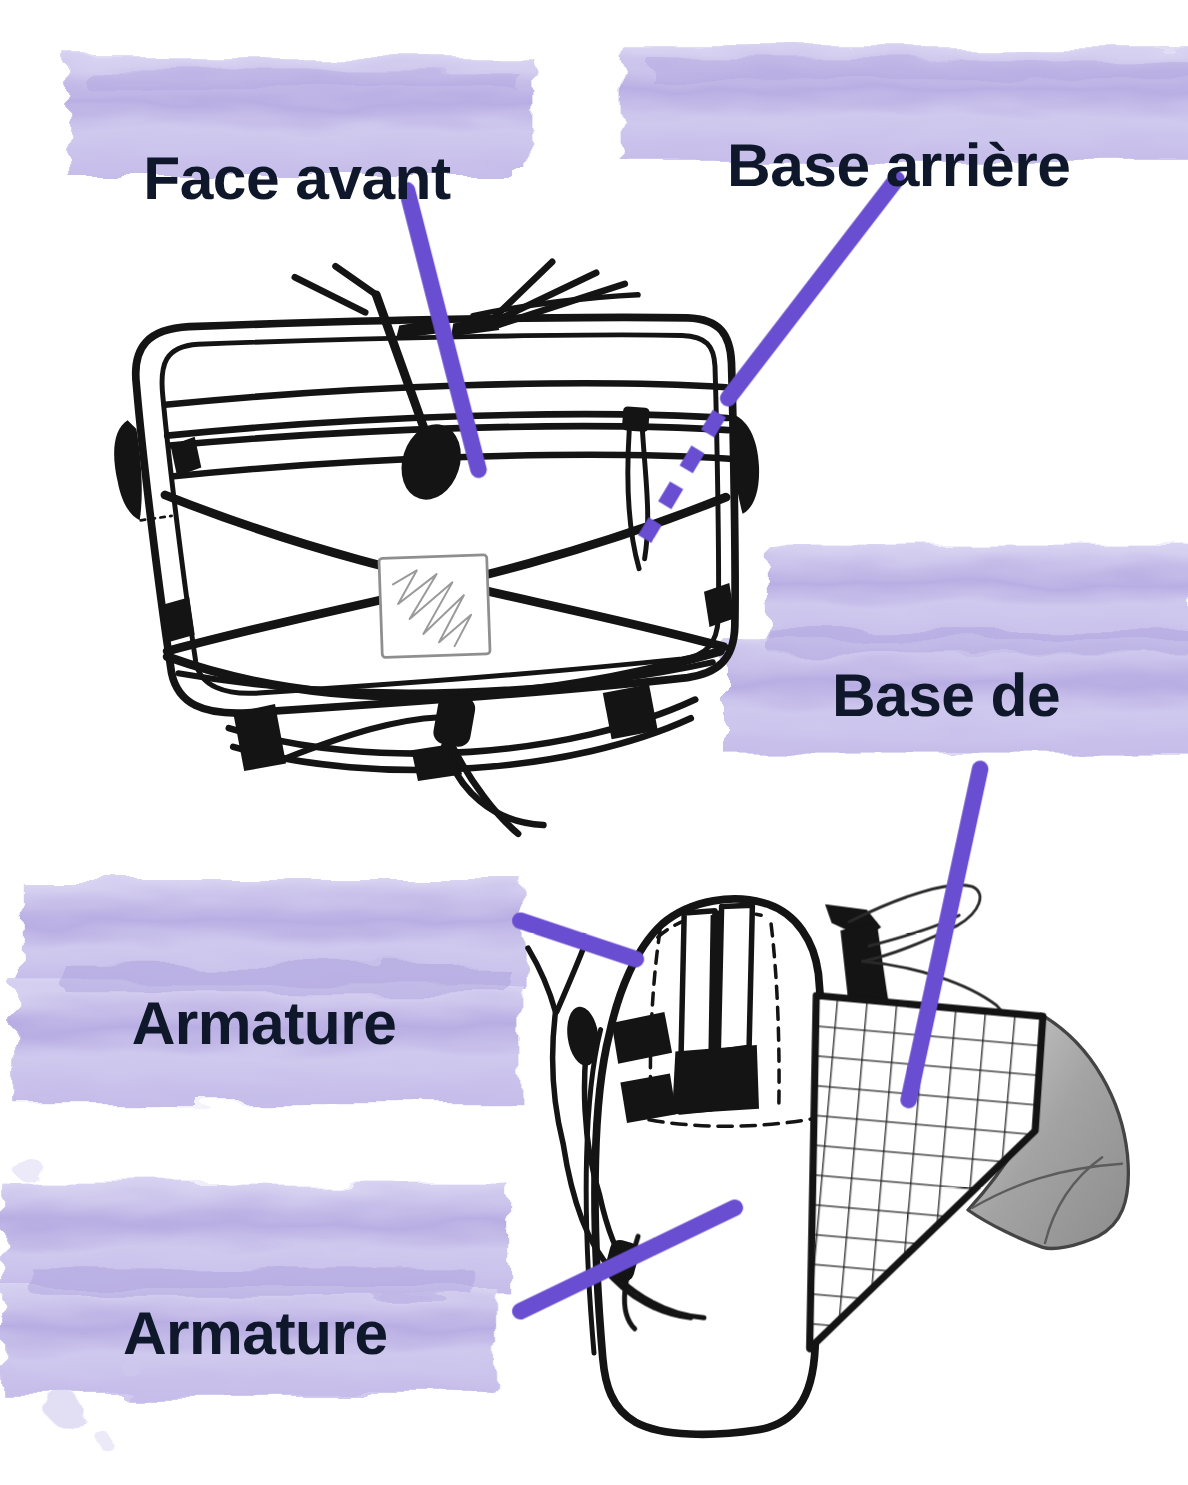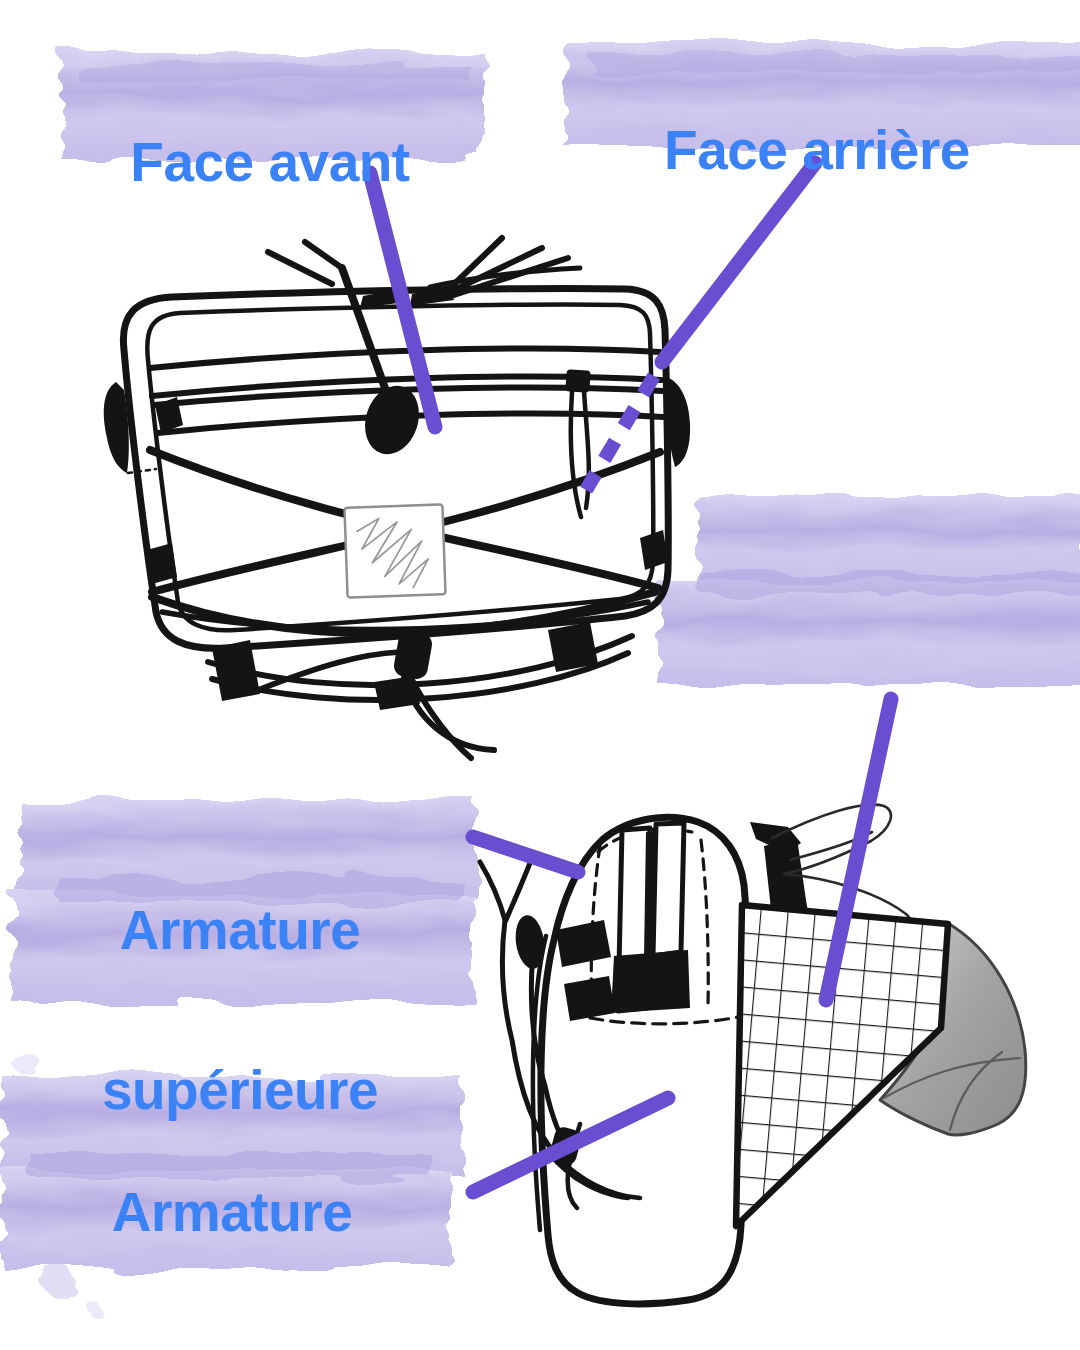--- a/index.html
+++ b/index.html
@@ -3,21 +3,21 @@
 <meta charset="utf-8">
 <style>
   html,body{margin:0;padding:0;}
   body{
     width:1080px;height:1350px;position:relative;background:#ffffff;overflow:hidden;
     font-family:"Liberation Sans","DejaVu Sans",sans-serif;
   }
   #stage{position:absolute;left:0;top:0;width:1080px;height:1350px;}
   svg#art{position:absolute;left:0;top:0;}
   .label{
-    position:absolute;color:#3b82f6;font-weight:700;font-size:55px;
+    position:absolute;color:#0f172a;font-weight:700;font-size:55px;
     text-align:center;letter-spacing:-0.5px;white-space:pre-line;
   }
 </style>
 </head>
 <body>
 
 <div id="stage">
 
 <svg id="art" width="1080" height="1350" viewBox="0 0 1080 1350">
   <defs>
@@ -201,30 +201,29 @@
     <path stroke-width="15" d="M 473,837 L 578,872"></path>
     <path stroke-width="15" d="M 668,1098 L 473,1192"></path>
   </g>
 </svg>
 
 <div class="label" style="left:50px;top:80px;width:440px;line-height:55px;">
   <span>Face avant</span>
 </div>
 
 <div class="label" style="left:552px;top:68px;width:530px;line-height:55px;">
-  <span>Face arrière</span>
+  <span>Base arrière</span>
 </div>
 
 <div class="label" style="left:648px;top:506px;width:424px;line-height:84px;">
-  <br>
+  <span>Base de</span><br>
 </div>
 
 <div class="label" style="left:8px;top:810px;width:464px;line-height:80px;">
   <span>Armature</span><br>
-  <span>supérieure</span>
 </div>
 
 <div class="label" style="left:0px;top:1092px;width:464px;line-height:80px;">
   <span>Armature</span><br>
   <span>Inférieure</span>
 </div>
 
 </div>
 
 </body></html>

